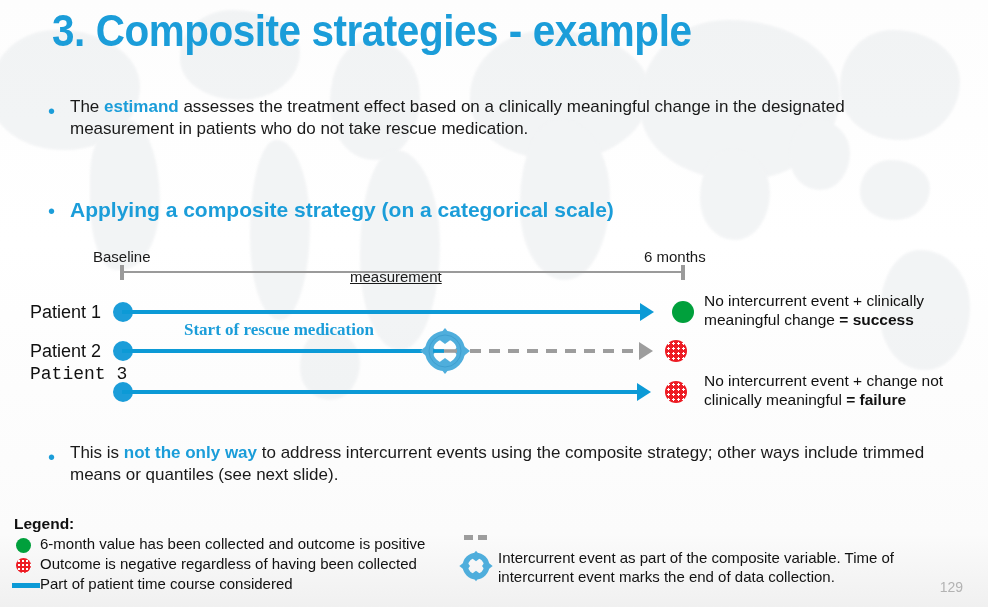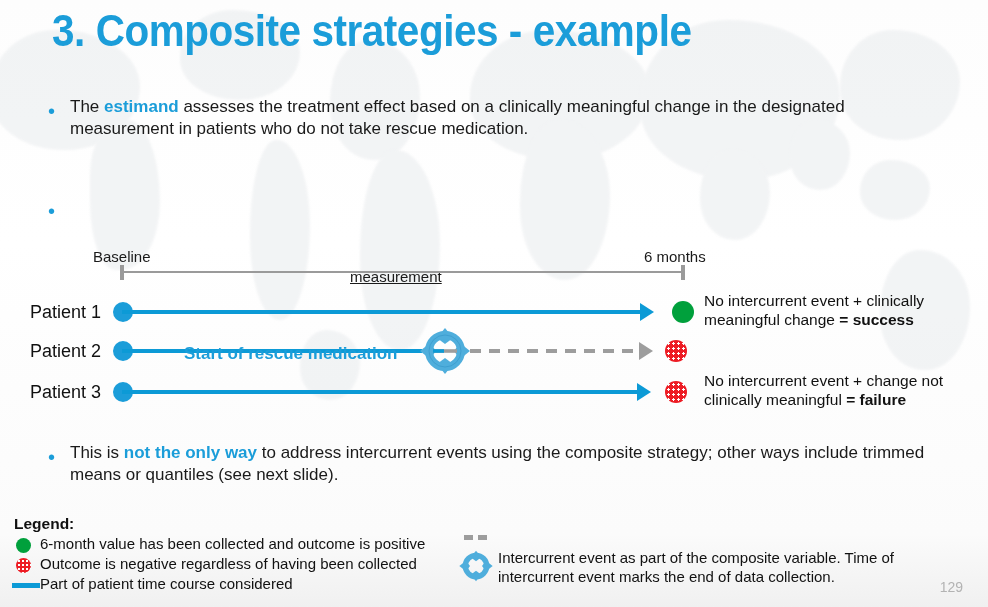--- a/index.html
+++ b/index.html
@@ -109,20 +109,21 @@
 
   <div class="title">3. Composite strategies - example</div>
 
   <div class="bullet b1">
     <div class="dot">•</div>
     <div class="txt"><span>The </span><span class="hl">estimand</span><span> assesses the treatment effect based on a clinically meaningful change in the designated measurement in patients who do not take rescue medication.</span></div>
   </div>
 
   <div class="bullet b2">
     <div class="dot">•</div>
+    <div class="txt">Applying a composite strategy (on a categorical scale)</div>
   </div>
 
   <div id="diagram">
 
     <div class="axis-label" style="left:93px;top:8px;">Baseline</div>
     <div class="axis-label" style="left:350px;top:28px;text-decoration:underline;">measurement</div>
     <div class="axis-label" style="left:644px;top:8px;">6 months</div>
     <div class="axis-line" style="left:122px;top:31px;width:562px;"></div>
     <div class="axis-tick" style="left:120px;top:25px;"></div>
     <div class="axis-tick" style="left:681px;top:25px;"></div>
@@ -133,40 +134,40 @@
     <div class="arrow arrow-blue" style="left:640px;top:63px;"></div>
     <div class="outcome green" style="left:672px;top:61px;"></div>
     <div class="otext" style="left:704px;top:51px;">
       <div><span>No intercurrent event + clinically</span></div>
       <div><span>meaningful change </span><b>= success</b></div>
     </div>
 
     <div class="plabel" style="left:30px;top:101px;">Patient 2</div>
     <div class="startdot" style="left:113px;top:101px;"></div>
     <div class="tline" style="left:122px;top:109px;width:300px;"></div>
-    <div class="rescue-label" style="left:184px;top:104px;">Start of rescue medication</div>
+    <div class="rescue-label" style="left:184px;top:80px;font-family:Liberation Serif, serif;">Start of rescue medication</div>
 
     <svg class="ring" style="left:418px;top:86px;" width="54" height="50" viewBox="0 0 54 50">
       <g fill="#4FAEDC">
         <path d="M27 2 L35 12 L27 18 L19 12 Z"></path>
         <path d="M52 25 L42 33 L36 25 L42 17 Z"></path>
         <path d="M27 48 L19 38 L27 32 L35 38 Z"></path>
         <path d="M2 25 L12 17 L18 25 L12 33 Z"></path>
       </g>
       <circle cx="27" cy="25" r="16" fill="none" stroke="#4FAEDC" stroke-width="8"></circle>
       <circle cx="27" cy="25" r="16" fill="none" stroke="#2E8FC4" stroke-width="1" opacity=".5"></circle>
       <rect x="15" y="23.2" width="24" height="3.6" fill="#9d9d9d"></rect>
       <rect x="15" y="23.2" width="11" height="3.6" fill="#0C9AD6"></rect>
     </svg>
 
     <div class="dashline" style="left:470px;top:109px;width:168px;"></div>
     <div class="arrow arrow-gray" style="left:639px;top:102px;"></div>
     <div class="outcome red" style="left:665px;top:100px;"></div>
 
-    <div class="plabel" style="left:30px;top:142px;">Patient 3</div>
+    <div class="plabel" style="left:30px;top:124px;font-family:Liberation Mono, monospace;">Patient 3</div>
     <div class="startdot" style="left:113px;top:142px;"></div>
     <div class="tline" style="left:122px;top:150px;width:515px;"></div>
     <div class="arrow arrow-blue" style="left:637px;top:143px;"></div>
     <div class="outcome red" style="left:665px;top:141px;"></div>
     <div class="otext" style="left:704px;top:131px;">
       <div><span>No intercurrent event + change not</span></div>
       <div><span>clinically meaningful </span><b>= failure</b></div>
     </div>
   </div>
 

